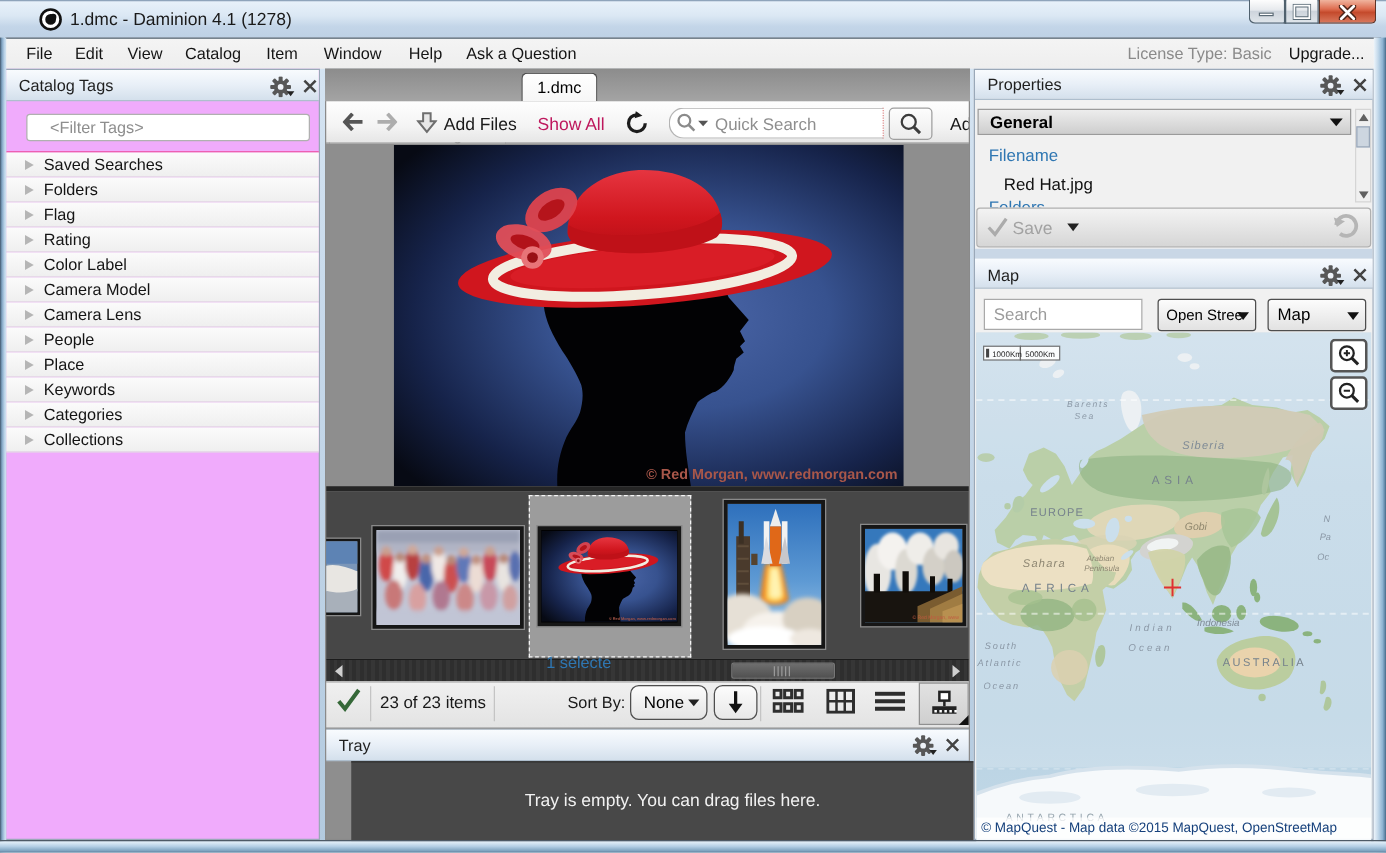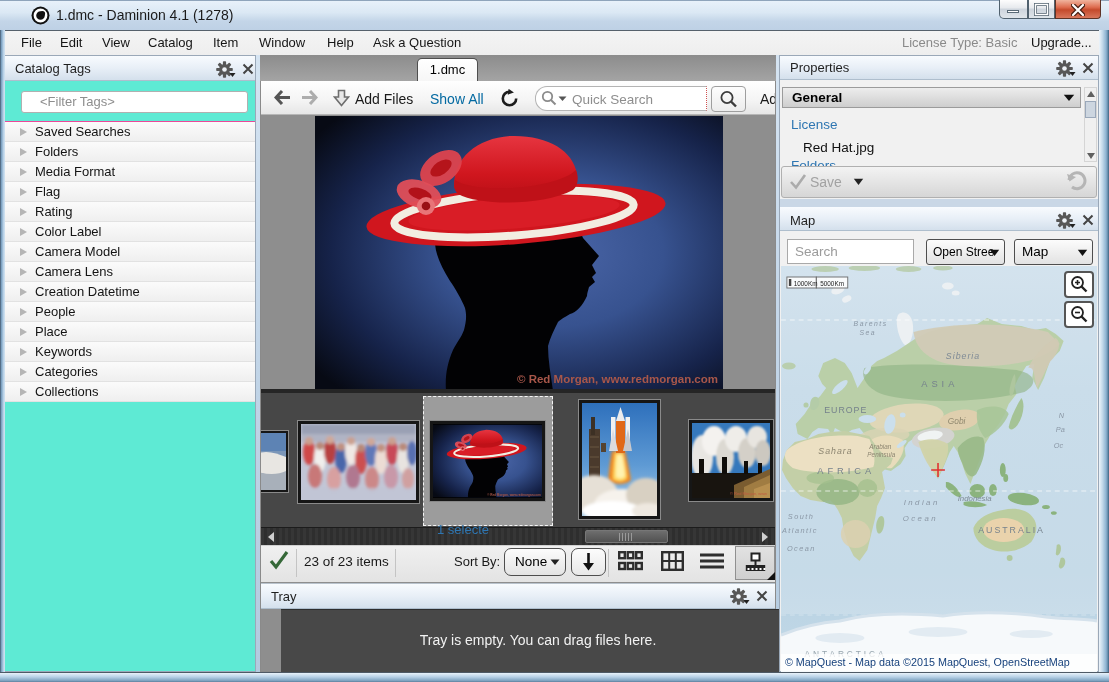--- a/index.html
+++ b/index.html
@@ -53,21 +53,21 @@
   <span class="abs" style="left:98px;top:5px;">View</span>
   <span class="abs" style="left:144px;top:5px;">Catalog</span>
   <span class="abs" style="left:209px;top:5px;">Item</span>
   <span class="abs" style="left:255px;top:5px;">Window</span>
   <span class="abs" style="left:323px;top:5px;">Help</span>
   <span class="abs" style="left:369px;top:5px;">Ask a Question</span>
   <span class="abs" style="left:898px;top:5px;color:#8a8a8a;">License Type: Basic</span>
   <span class="abs" style="left:1027px;top:5px;">Upgrade...</span>
 </div>
 
-<div class="abs" style="left:4px;top:55px;width:252px;height:617px;background:#5eead4;border:1px solid #9aa8b8;">
+<div class="abs" style="left:4px;top:55px;width:252px;height:617px;background:#f0abfc;border:1px solid #9aa8b8;">
   <div class="hdr abs" style="left:0;top:0;width:250px;"></div>
   <div class="abs hdr-text" style="left:10px;top:5px;">Catalog Tags</div>
   <svg class="abs" style="left:211px;top:5px" width="20" height="17" viewBox="0 0 20 17">
       <use href="#gear"></use>
     </svg>
   <svg class="abs" style="left:237px;top:7px" width="12" height="12" viewBox="0 0 12 12">
     <path d="M1.5 1.5 L10.5 10.5 M10.5 1.5 L1.5 10.5" stroke="#444" stroke-width="2"></path>
   </svg>
 
   <div class="abs" style="left:16px;top:35px;width:227px;height:22px;background:#fff;border:1px solid #b0b0b0;border-radius:3px;
@@ -84,45 +84,37 @@
     <div class="trow">
         <i class="tarr"></i>
         <span>Saved Searches</span>
       </div>
     <div class="trow">
         <i class="tarr"></i>
         <span>Folders</span>
       </div>
     <div class="trow">
         <i class="tarr"></i>
-        <span>Media Format</span>
-      </div>
-    <div class="trow">
-        <i class="tarr"></i>
         <span>Flag</span>
       </div>
     <div class="trow">
         <i class="tarr"></i>
         <span>Rating</span>
       </div>
     <div class="trow">
         <i class="tarr"></i>
         <span>Color Label</span>
       </div>
     <div class="trow">
         <i class="tarr"></i>
         <span>Camera Model</span>
       </div>
     <div class="trow">
         <i class="tarr"></i>
         <span>Camera Lens</span>
-      </div>
-    <div class="trow">
-        <i class="tarr"></i>
-        <span>Creation Datetime</span>
       </div>
     <div class="trow">
         <i class="tarr"></i>
         <span>People</span>
       </div>
     <div class="trow">
         <i class="tarr"></i>
         <span>Place</span>
       </div>
     <div class="trow">
@@ -156,21 +148,21 @@
 <svg class="abs" style="left:274px;top:90px" width="17" height="15" viewBox="0 0 17 15">
   <path d="M8 1 L2 7.5 L8 14 M2.5 7.5 H16" stroke="#555" stroke-width="3" fill="none"></path>
 </svg>
 <svg class="abs" style="left:301px;top:90px" width="17" height="15" viewBox="0 0 17 15">
   <path d="M9 1 L15 7.5 L9 14 M1 7.5 H14.5" stroke="#adadad" stroke-width="3" fill="none"></path>
 </svg>
 <svg class="abs" style="left:333px;top:89px" width="17" height="18" viewBox="0 0 17 18">
   <path d="M5.5 1.5 H11.5 V8 H15.5 L8.5 16.5 L1.5 8 H5.5 Z" fill="#e8e8e8" stroke="#6e6e6e" stroke-width="1.6"></path>
 </svg>
 <div class="abs" style="left:355px;top:91px;font-size:14px;color:#191919;">Add Files</div>
-<div class="abs" style="left:430px;top:91px;font-size:14px;color:#0369a1;">Show All</div>
+<div class="abs" style="left:430px;top:91px;font-size:14px;color:#be185d;">Show All</div>
 <svg class="abs" style="left:500px;top:89px" width="19" height="19" viewBox="0 0 19 19">
   <path d="M16.2 9.5 A6.7 6.7 0 1 1 9.5 2.8" stroke="#1c1c1c" stroke-width="2.6" fill="none"></path>
   <path d="M9.5 2.8 L10 2.8" stroke="#1c1c1c" stroke-width="2.6"></path>
   <path d="M8.2 0 L14 2.9 L8.2 5.9 Z" fill="#1c1c1c" transform="rotate(8 9.5 2.8)"></path>
 </svg>
 
 <div class="abs" style="left:535px;top:86px;width:172px;height:25px;background:#fff;border:1px solid #b4b4b4;border-radius:12px 0 0 12px;border-right:1px dotted #d05050;"></div>
 <svg class="abs" style="left:541px;top:90px" width="16" height="16" viewBox="0 0 16 16">
   <circle cx="6.5" cy="6.5" r="4.7" fill="none" stroke="#8b8b8b" stroke-width="1.8"></circle>
   <path d="M10 10 L14.5 14.5" stroke="#8b8b8b" stroke-width="2"></path>
@@ -491,21 +483,21 @@
 
 <div class="abs" style="left:1084px;top:87px;width:13px;height:75px;background:#f0f0f0;border:1px solid #d5d5d5;">
   <svg class="abs" style="left:2px;top:3px" width="8" height="6" viewBox="0 0 8 6">
       <path d="M4 0 L8 6 H0 Z" fill="#606060"></path>
     </svg>
   <div class="abs" style="left:0px;top:13px;width:11px;height:17px;background:#cdd6e0;border:1px solid #9aa8ba;"></div>
   <svg class="abs" style="left:2px;top:65px" width="8" height="6" viewBox="0 0 8 6">
       <path d="M0 0 H8 L4 6 Z" fill="#606060"></path>
     </svg>
 </div>
-<div class="abs" style="left:791px;top:117px;font-size:13.5px;color:#2e76b2;">License</div>
+<div class="abs" style="left:791px;top:117px;font-size:13.5px;color:#2e76b2;">Filename</div>
 <div class="abs" style="left:803px;top:140px;font-size:13.5px;color:#111;">Red Hat.jpg</div>
 <div class="abs" style="left:791px;top:158px;width:60px;height:8px;overflow:hidden;font-size:13.5px;color:#2e76b2;">Folders</div>
 
 <div class="abs" style="left:781px;top:166px;width:316px;height:32px;border:1px solid #b0b0b0;border-radius:3px;
      background:linear-gradient(180deg,#f3f3f3,#d6d6d6);"></div>
 <svg class="abs" style="left:789px;top:173px" width="18" height="17" viewBox="0 0 18 17">
   <path d="M2 9 L7 14.5 L16 2" stroke="#ababab" stroke-width="2.6" fill="none"></path>
 </svg>
 <div class="abs" style="left:810px;top:174px;font-size:14px;color:#a2a2a2;">Save</div>
 <svg class="abs" style="left:853px;top:178px" width="11" height="8" viewBox="0 0 11 8">

